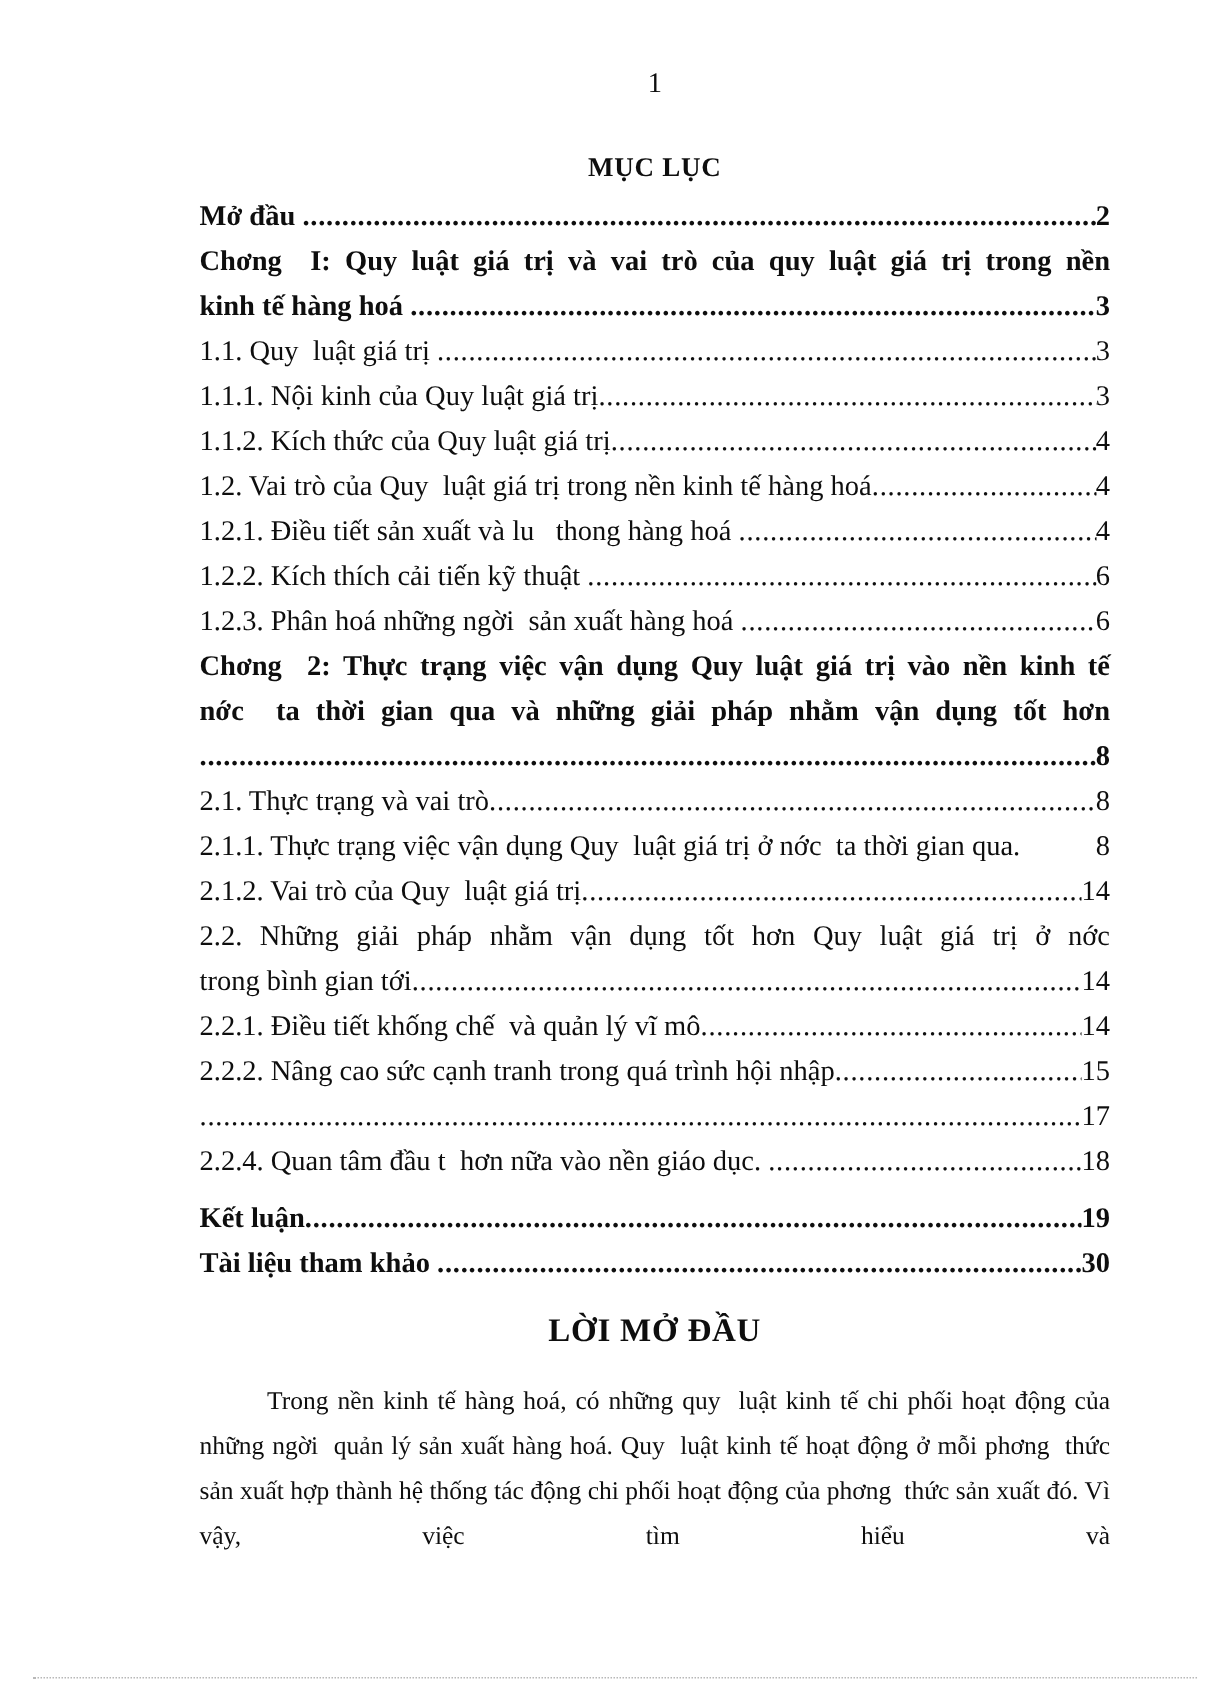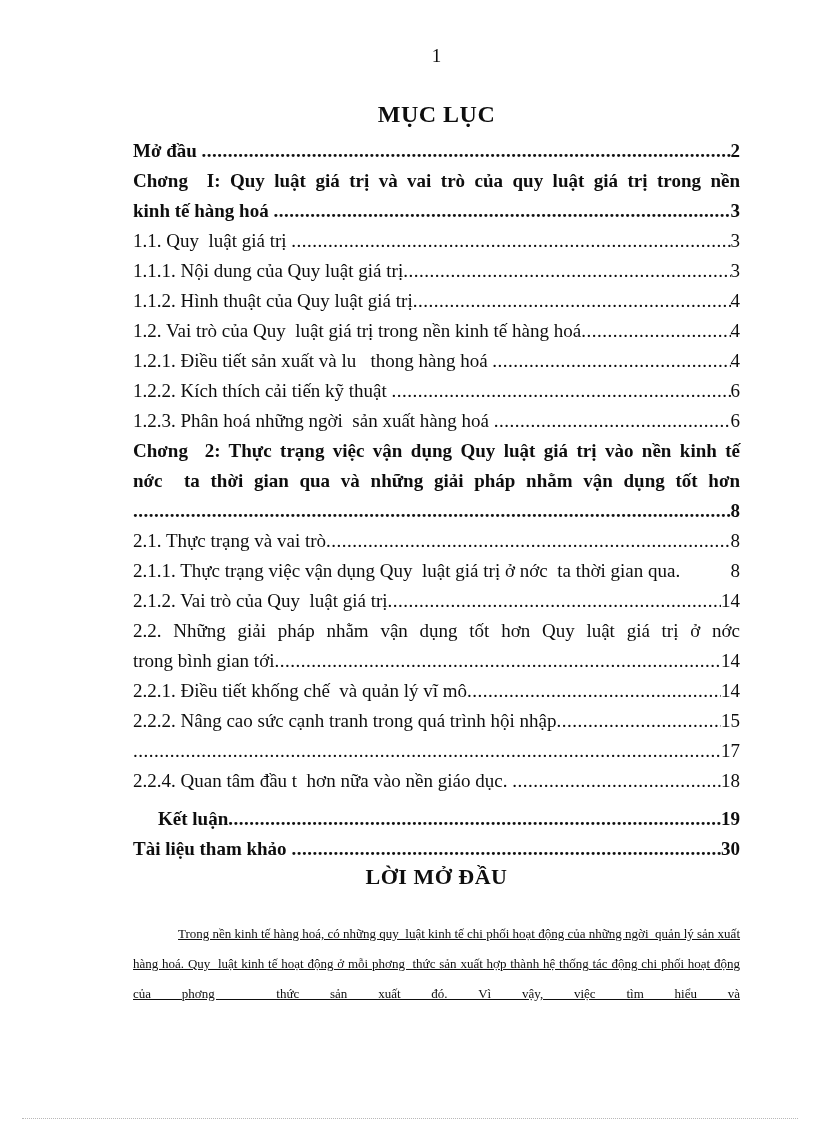--- a/index.html
+++ b/index.html
@@ -15,45 +15,45 @@
   }
   .content { position:absolute; left:133px; top:0; width:607px; }
   .page-number {
     margin-top:45px;
     text-align:center;
     font-size:19px; line-height:22px;
   }
   .toc-title {
     margin-top:34px;
     text-align:center;
-    font-size:24px; font-weight:bold;
+    font-size:18px; font-weight:bold;
     letter-spacing:0.5px;
   }
   .toc { margin-top:8px; font-size:19px; line-height:30px; }
   .toc-entry.bold { font-weight:bold; }
-  .toc-entry.space-before { margin-top:8px;margin-left:25px; }
+  .toc-entry.space-before { margin-top:8px; }
   .toc-line.justify { text-align:justify; text-align-last:justify; }
   .toc-line.row { display:flex; align-items:baseline; }
   .toc-line.row .t { flex:0 0 auto; white-space:pre; }
   .toc-line.row .dots {
     flex:1 1 auto; overflow:hidden; white-space:nowrap;
     letter-spacing:0.5px;
   }
   .toc-line.row .p { flex:0 0 auto; }
   .intro-title {
+    margin-top:16px;
     text-align:center;
     font-size:22px; font-weight:bold;
     letter-spacing:0.5px;
   }
   .intro-par {
-    margin-top:29px;
-    font-size:13px; line-height:30px;
+    margin-top:19px;
+    font-size:17px; line-height:30px;
     text-align:justify; text-align-last:justify;
     text-indent:45px;
-    text-decoration:underline;
   }
   .bottom-rule {
     position:absolute; left:22px; right:18px; bottom:4px;
     height:0; border-bottom:1px dotted #b8b8b8;
   }
 </style>
 </head>
 <body>
 
 <div class="page">
@@ -78,28 +78,28 @@
         </div>
         <div class="toc-entry">
           <div class="toc-line row">
             <span class="t">1.1. Quy&nbsp; luật giá trị </span>
             <span class="dots">................................................................................................................................................................................................................................................</span>
             <span class="p">3</span>
           </div>
         </div>
         <div class="toc-entry">
           <div class="toc-line row">
-            <span class="t">1.1.1. Nội dung của Quy luật giá trị</span>
+            <span class="t">1.1.1. Nội kinh của Quy luật giá trị</span>
             <span class="dots">................................................................................................................................................................................................................................................</span>
             <span class="p">3</span>
           </div>
         </div>
         <div class="toc-entry">
           <div class="toc-line row">
-            <span class="t">1.1.2. Hình thuật của Quy luật giá trị</span>
+            <span class="t">1.1.2. Kích thức của Quy luật giá trị</span>
             <span class="dots">................................................................................................................................................................................................................................................</span>
             <span class="p">4</span>
           </div>
         </div>
         <div class="toc-entry">
           <div class="toc-line row">
             <span class="t">1.2. Vai trò của Quy&nbsp; luật giá trị trong nền kinh tế hàng hoá</span>
             <span class="dots">................................................................................................................................................................................................................................................</span>
             <span class="p">4</span>
           </div>

